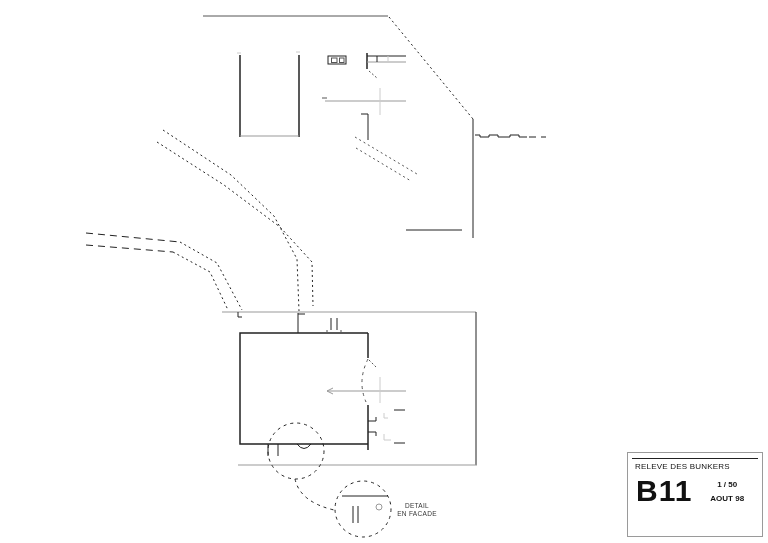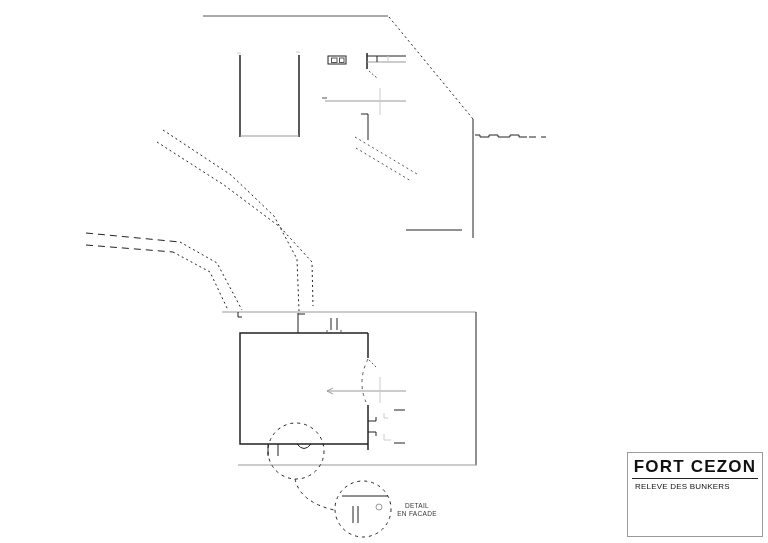--- a/index.html
+++ b/index.html
@@ -160,18 +160,24 @@
       </g>
     </g>
   </svg>
 
   <div class="detail-label">
     <div>DETAIL</div>
     <div>EN FACADE</div>
   </div>
 
   <div class="title-block">
-    <div class="tb-project">FORT CEZON</div>
     <div class="tb-rule"></div>
     <div class="tb-subtitle">RELEVE DES BUNKERS</div>
+    <div class="tb-row">
+      <div class="tb-code">B11</div>
+      <div class="tb-meta">
+        <div class="tb-scale">1 / 50</div>
+        <div class="tb-date">AOUT 98</div>
+      </div>
+    </div>
   </div>
 
 </div>
 
 </body></html>

